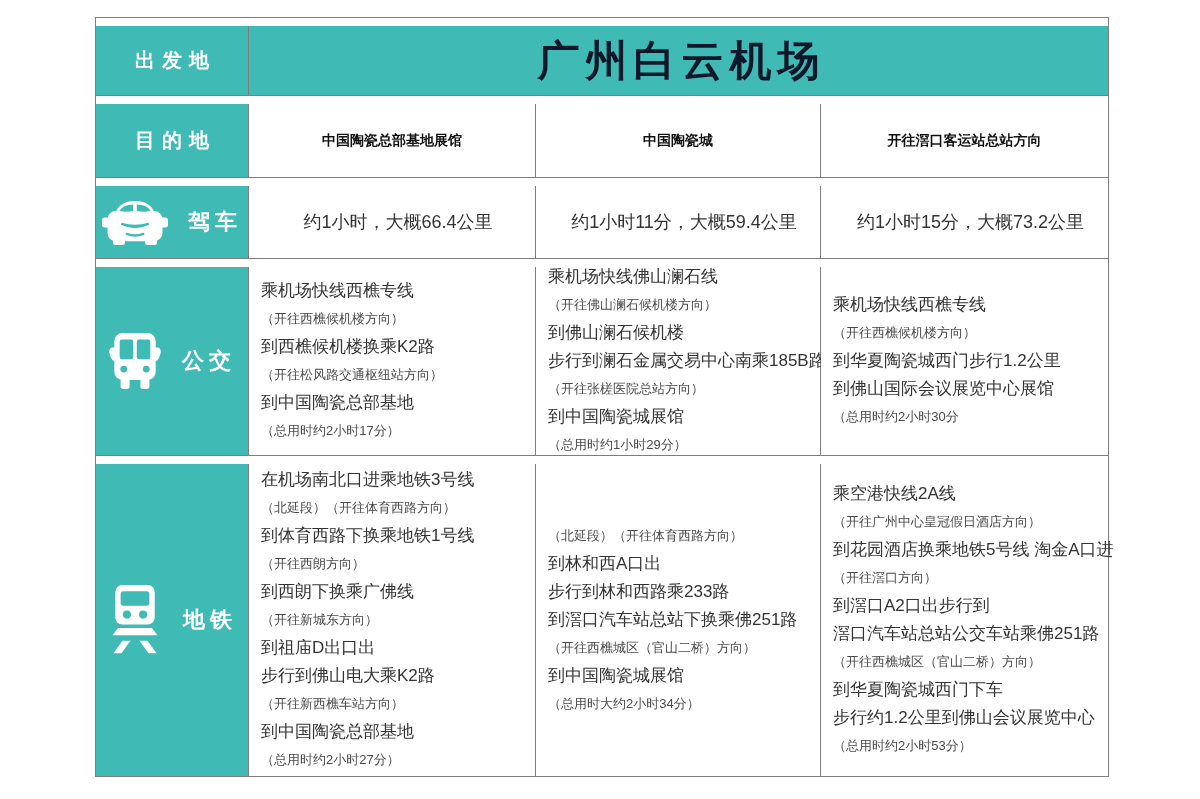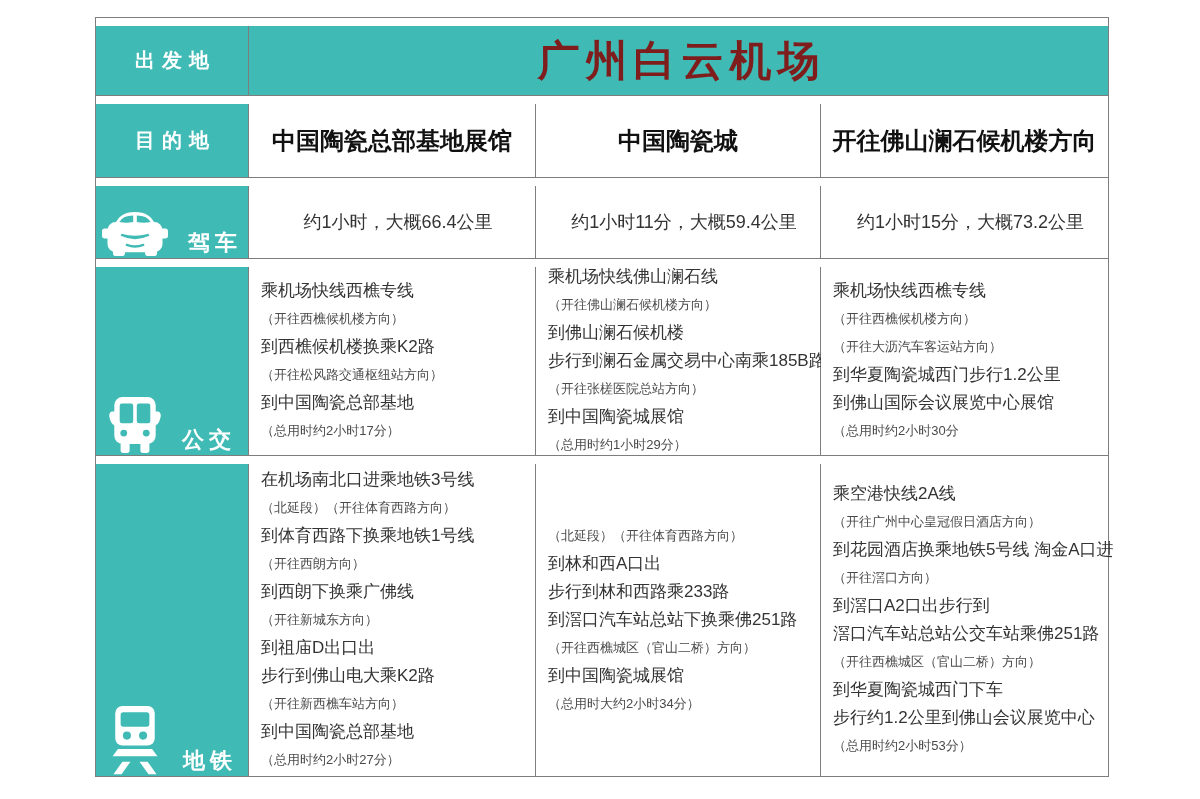--- a/index.html
+++ b/index.html
@@ -14,25 +14,25 @@
     border:1px solid var(--border);
   }
   .cell { border-right:1px solid var(--border); border-bottom:1px solid var(--border); background:#ffffff;margin-top:8px; }
   .cell.last-col { border-right:none; }
   .cell.last-row { border-bottom:none; }
   .teal { background:var(--teal); }
 
   .dep-label, .dest-label { display:flex; align-items:center; justify-content:center;
     color:#ffffff; font-weight:bold; font-size:20px; letter-spacing:7px; text-indent:7px; }
   .airport { grid-column:2 / span 3; display:flex; align-items:center; justify-content:center;
-    color:#7f1d1d; font-weight:bold; font-size:42px; letter-spacing:6px; text-indent:6px; }
+    color:#0f172a; font-weight:bold; font-size:42px; letter-spacing:6px; text-indent:6px; }
   .dest-cell { display:flex; align-items:center; justify-content:center;
-    color:#111111; font-weight:bold; font-size:24px; }
+    color:#111111; font-weight:bold; font-size:14px; }
 
-  .label-cell { display:flex; align-items:flex-end; justify-content:center; gap:15px; }
+  .label-cell { display:flex; align-items:center; justify-content:center; gap:15px; }
   .row-label { color:#ffffff; font-weight:bold; font-size:22px; letter-spacing:5px; text-indent:5px; }
   .icon { display:flex; align-items:center; justify-content:center; }
   .icon svg .body { fill:#ffffff; }
   .icon svg .cut { fill:var(--teal); }
   .icon svg .cutline { fill:none; stroke:var(--teal); stroke-linecap:round; }
 
   .route-cell { display:flex; flex-direction:column; justify-content:center; align-items:flex-start;
     padding-left:12px; padding-right:4px; }
   .route-cell.center { align-items:center; padding-left:12px; padding-right:0; }
   .line { line-height:28px; white-space:nowrap; }
@@ -45,21 +45,21 @@
 
 <div class="page">
   <div class="grid">
 
     <div class="cell teal dep-label">出发地</div>
     <div class="cell teal airport last-col">广州白云机场</div>
 
     <div class="cell teal dest-label">目的地</div>
     <div class="cell dest-cell">中国陶瓷总部基地展馆</div>
     <div class="cell dest-cell">中国陶瓷城</div>
-    <div class="cell dest-cell last-col">开往佛山澜石候机楼方向</div>
+    <div class="cell dest-cell last-col">开往滘口客运站总站方向</div>
 
     <div class="cell teal label-cell">
       <span class="icon">
         <svg width="66" height="50" viewBox="0 0 72 54">
           <rect class="body" x="0" y="22" width="9" height="11" rx="3"></rect>
           <rect class="body" x="63" y="22" width="9" height="11" rx="3"></rect>
           <rect class="body" x="12" y="44" width="13" height="8" rx="2.5"></rect>
           <rect class="body" x="47" y="44" width="13" height="8" rx="2.5"></rect>
           <path class="body" d="M14,18 Q19,4 36,4 Q53,4 58,18 Z"></path>
           <rect class="body" x="6" y="15" width="60" height="33" rx="9"></rect>
@@ -110,21 +110,20 @@
         <div class="line sub">（开往佛山澜石候机楼方向）</div>
         <div class="line main">到佛山澜石候机楼</div>
         <div class="line main">步行到澜石金属交易中心南乘185B路</div>
         <div class="line sub">（开往张槎医院总站方向）</div>
         <div class="line main">到中国陶瓷城展馆</div>
         <div class="line sub">（总用时约1小时29分）</div>
       </div>
     <div class="cell route-cell last-col">
         <div class="line main">乘机场快线西樵专线</div>
         <div class="line sub">（开往西樵候机楼方向）</div>
-        <div class="line sub">（开往大沥汽车客运站方向）</div>
         <div class="line main">到华夏陶瓷城西门步行1.2公里</div>
         <div class="line main">到佛山国际会议展览中心展馆</div>
         <div class="line sub">（总用时约2小时30分</div>
       </div>
 
     <div class="cell teal label-cell last-row">
       <span class="icon">
         <svg width="56" height="70" viewBox="0 0 62 78">
           <rect class="body" x="9" y="0" width="44" height="44" rx="8"></rect>
           <rect class="cut" x="15" y="7" width="32" height="16" rx="3"></rect>

